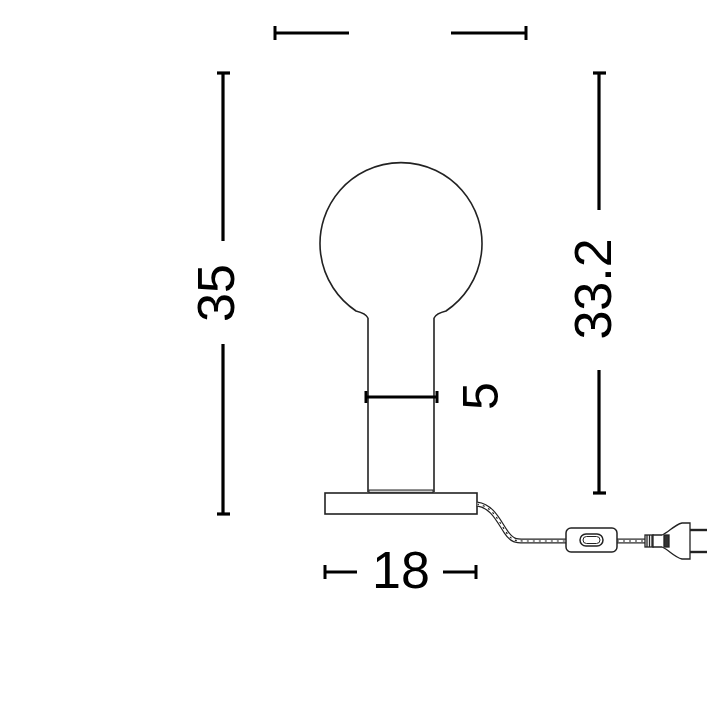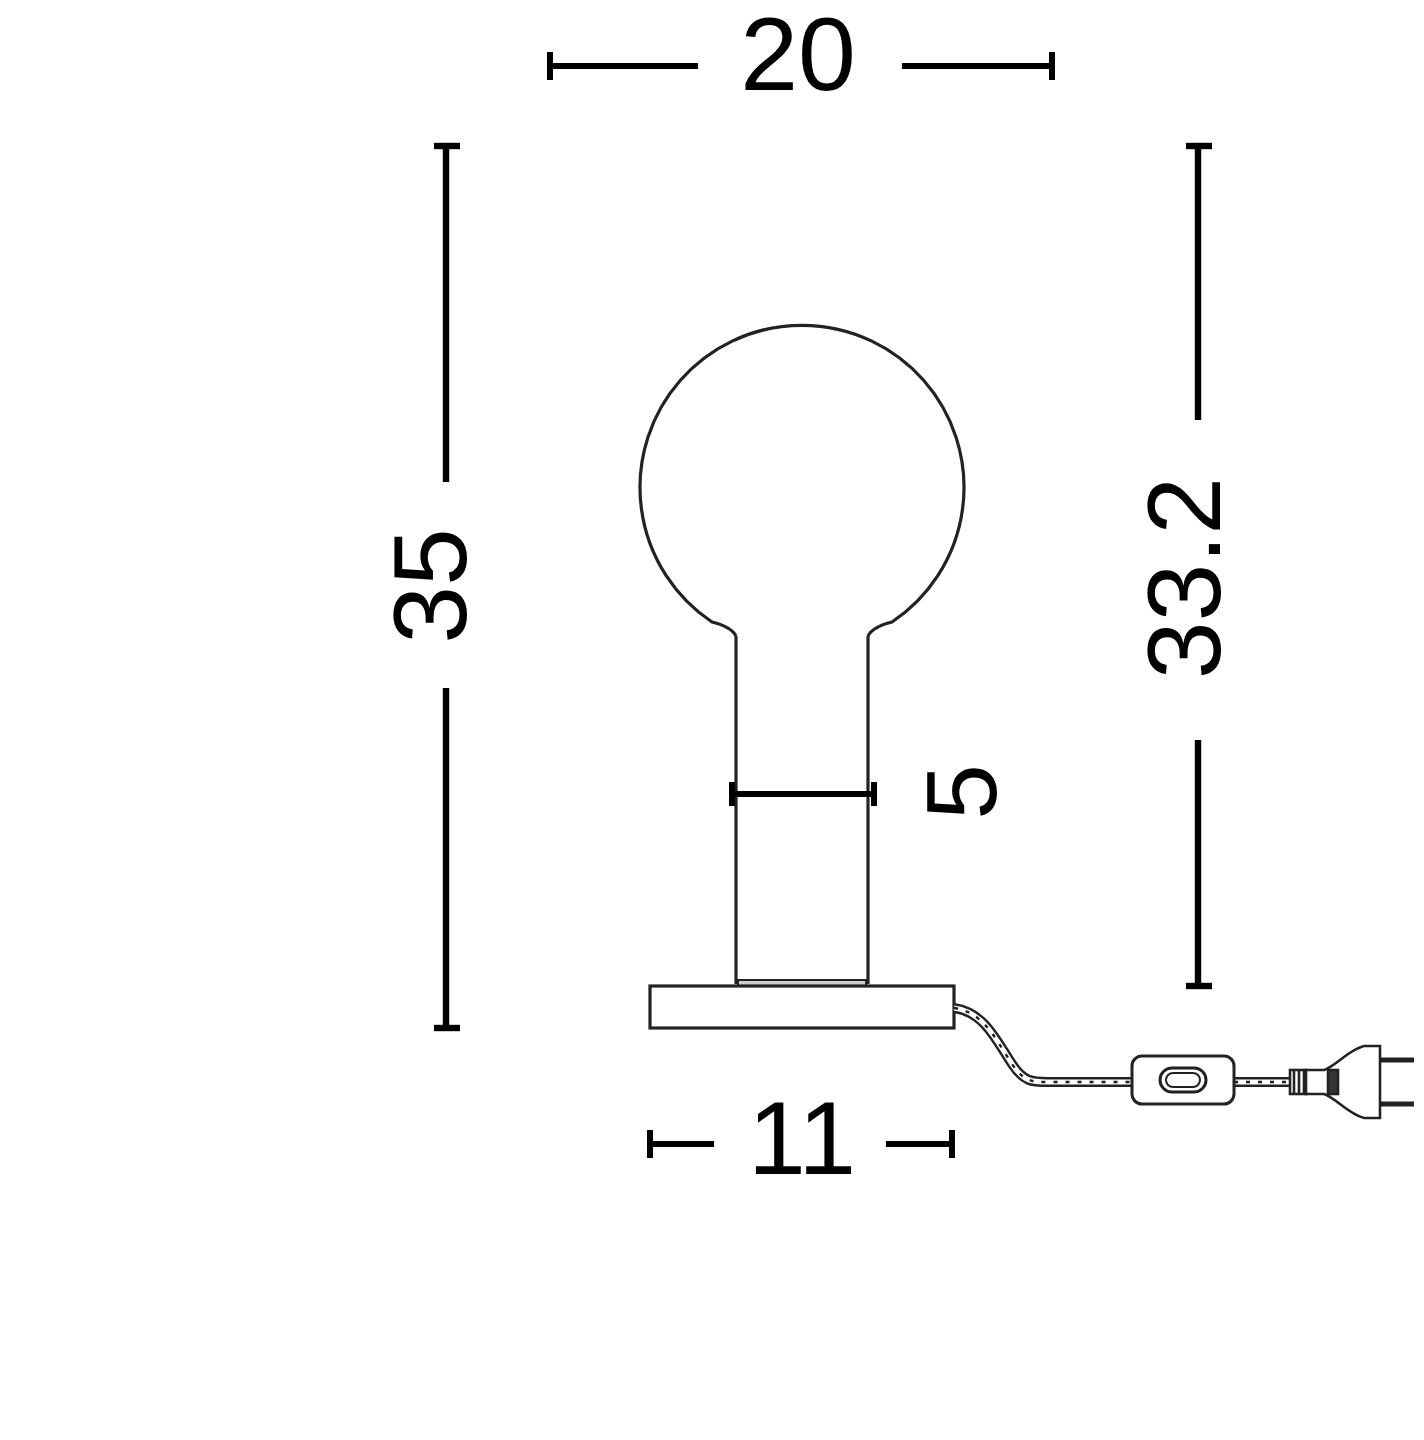--- a/index.html
+++ b/index.html
@@ -116,23 +116,22 @@
     </g>
 
     <g stroke="#000" stroke-width="3" fill="none">
       <line x1="325" y1="572" x2="357" y2="572"></line>
       <line x1="325" y1="565" x2="325" y2="579"></line>
       <line x1="443" y1="572" x2="476" y2="572"></line>
       <line x1="476" y1="565" x2="476" y2="579"></line>
     </g>
   </svg>
 
-  <div class="dim-label h lbl-width-top">20</div>
 
   <div class="dim-label v lbl-height-total">35</div>
 
   <div class="dim-label v lbl-height-shade">33.2</div>
 
   <div class="dim-label v lbl-stem">5</div>
 
-  <div class="dim-label h lbl-base">11</div>
+  <div class="dim-label h lbl-base">18</div>
 
 </div>
 
 </body></html>

